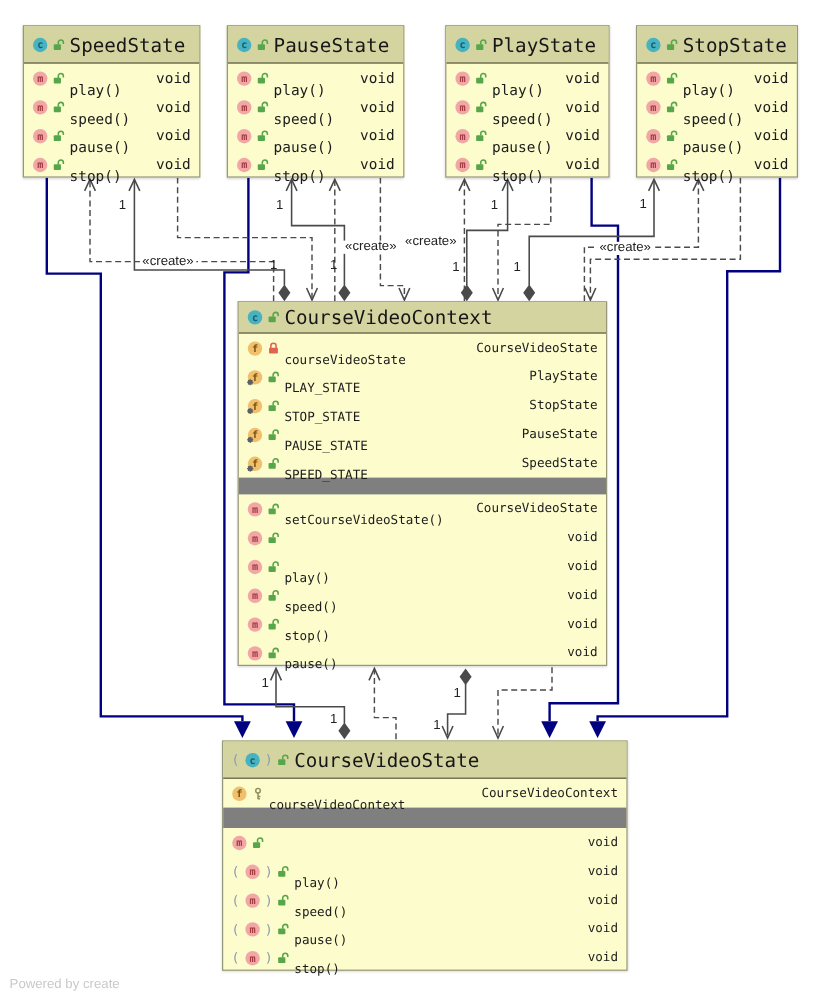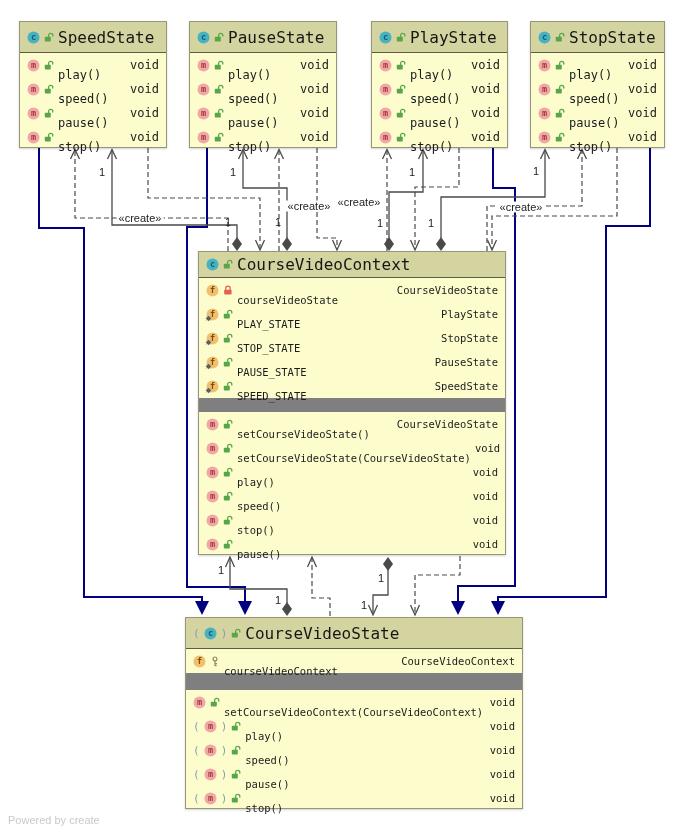--- a/index.html
+++ b/index.html
@@ -443,21 +443,20 @@
         </div>
         <div class="member-row" style="height:24px">
           <svg class="micon" width="13" height="13" viewBox="0 0 13 13" style="overflow:visible">
             <circle cx="6.5" cy="6.5" r="6" fill="#f2a6a6"></circle>
             <text x="6.5" y="9.4" text-anchor="middle" font-size="8.5" font-family="DejaVu Sans Mono,monospace" font-weight="bold" fill="#a03c3c">m</text>
           </svg>
           <svg class="vis" width="10" height="11" viewBox="0 0 10 11" style="overflow:visible">
             <path d="M4.6,5 V3.4 A2.1,2.1 0 0 1 8.8,3.4 V4.6" fill="none" stroke="#57a64a" stroke-width="1.3"></path>
             <rect x="0.8" y="4.8" width="6" height="4.8" rx="0.8" fill="#57a64a"></rect>
           </svg>
-          <span class="mname">setCourseVideoState(CourseVideoState)</span>
           <span class="mtype">void</span>
         </div>
         <div class="member-row" style="height:24px">
           <svg class="micon" width="13" height="13" viewBox="0 0 13 13" style="overflow:visible">
             <circle cx="6.5" cy="6.5" r="6" fill="#f2a6a6"></circle>
             <text x="6.5" y="9.4" text-anchor="middle" font-size="8.5" font-family="DejaVu Sans Mono,monospace" font-weight="bold" fill="#a03c3c">m</text>
           </svg>
           <svg class="vis" width="10" height="11" viewBox="0 0 10 11" style="overflow:visible">
             <path d="M4.6,5 V3.4 A2.1,2.1 0 0 1 8.8,3.4 V4.6" fill="none" stroke="#57a64a" stroke-width="1.3"></path>
             <rect x="0.8" y="4.8" width="6" height="4.8" rx="0.8" fill="#57a64a"></rect>
@@ -531,21 +530,20 @@
         <div class="separator" style="height:17px"></div>
         <div class="member-row" style="height:24px">
           <svg class="micon" width="13" height="13" viewBox="0 0 13 13" style="overflow:visible">
             <circle cx="6.5" cy="6.5" r="6" fill="#f2a6a6"></circle>
             <text x="6.5" y="9.4" text-anchor="middle" font-size="8.5" font-family="DejaVu Sans Mono,monospace" font-weight="bold" fill="#a03c3c">m</text>
           </svg>
           <svg class="vis" width="10" height="11" viewBox="0 0 10 11" style="overflow:visible">
             <path d="M4.6,5 V3.4 A2.1,2.1 0 0 1 8.8,3.4 V4.6" fill="none" stroke="#57a64a" stroke-width="1.3"></path>
             <rect x="0.8" y="4.8" width="6" height="4.8" rx="0.8" fill="#57a64a"></rect>
           </svg>
-          <span class="mname">setCourseVideoContext(CourseVideoContext)</span>
           <span class="mtype">void</span>
         </div>
         <div class="member-row" style="height:24px">
           <span class="ab">(</span>
           <svg class="micon" width="13" height="13" viewBox="0 0 13 13" style="overflow:visible">
             <circle cx="6.5" cy="6.5" r="6" fill="#f2a6a6"></circle>
             <text x="6.5" y="9.4" text-anchor="middle" font-size="8.5" font-family="DejaVu Sans Mono,monospace" font-weight="bold" fill="#a03c3c">m</text>
           </svg>
           <span class="ab">)</span>
           <svg class="vis" width="10" height="11" viewBox="0 0 10 11" style="overflow:visible">

